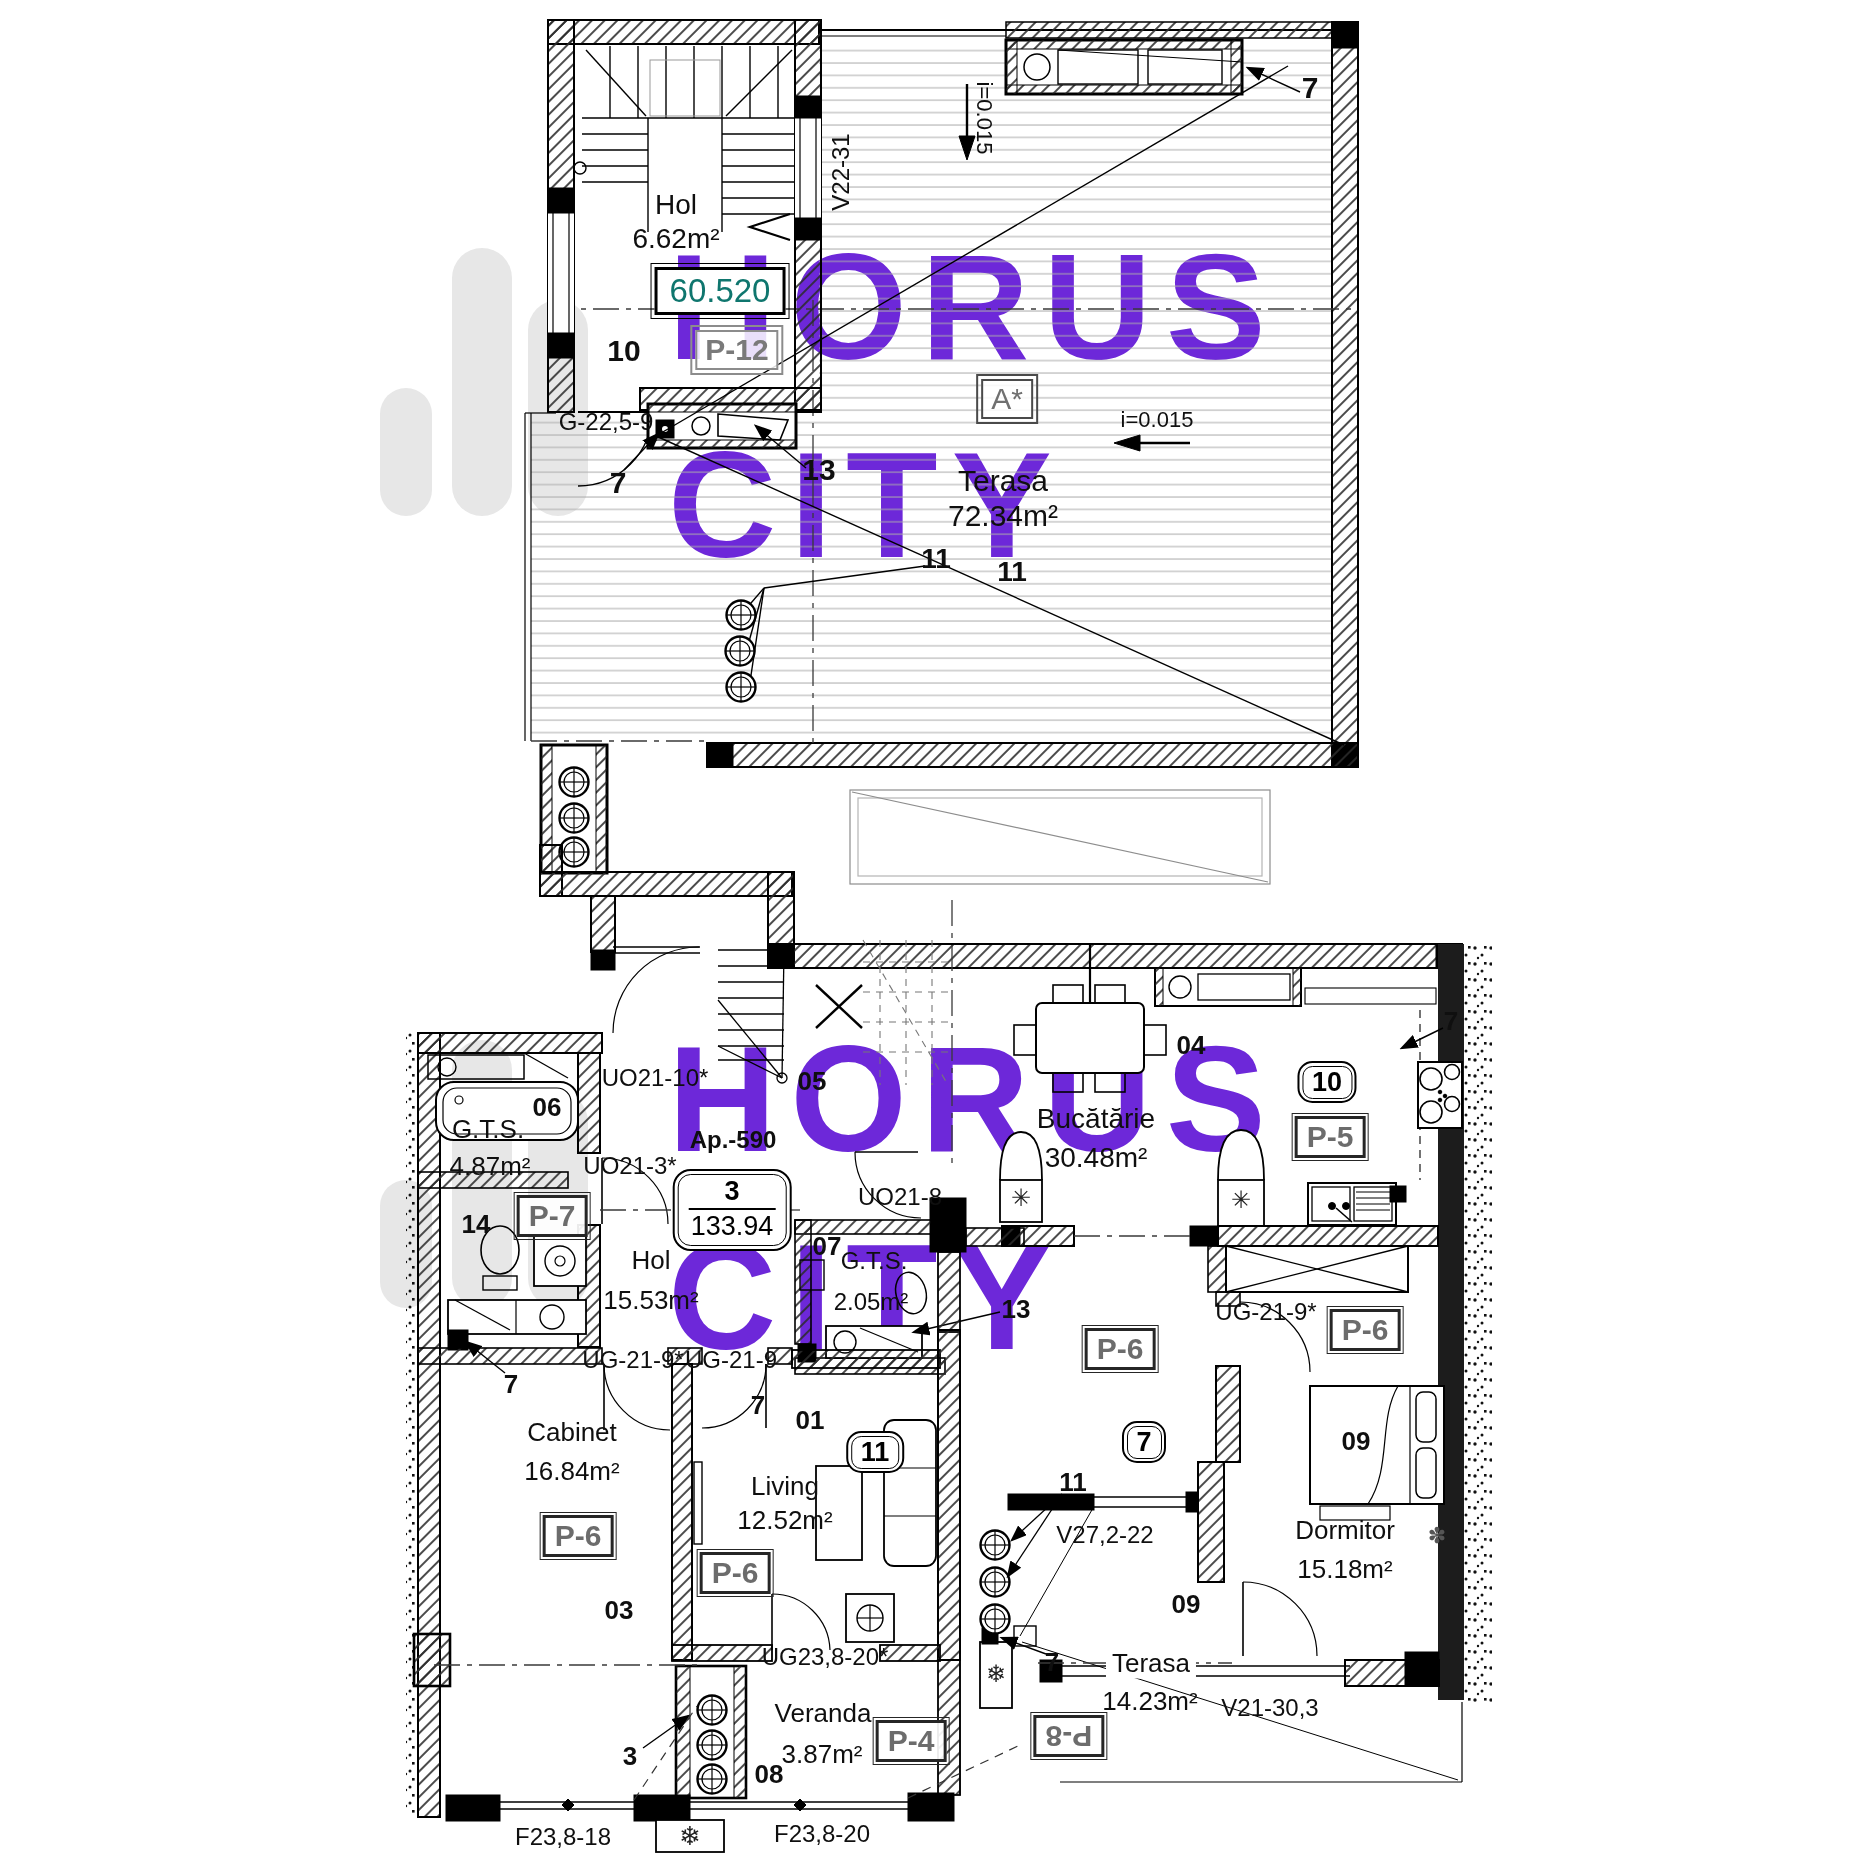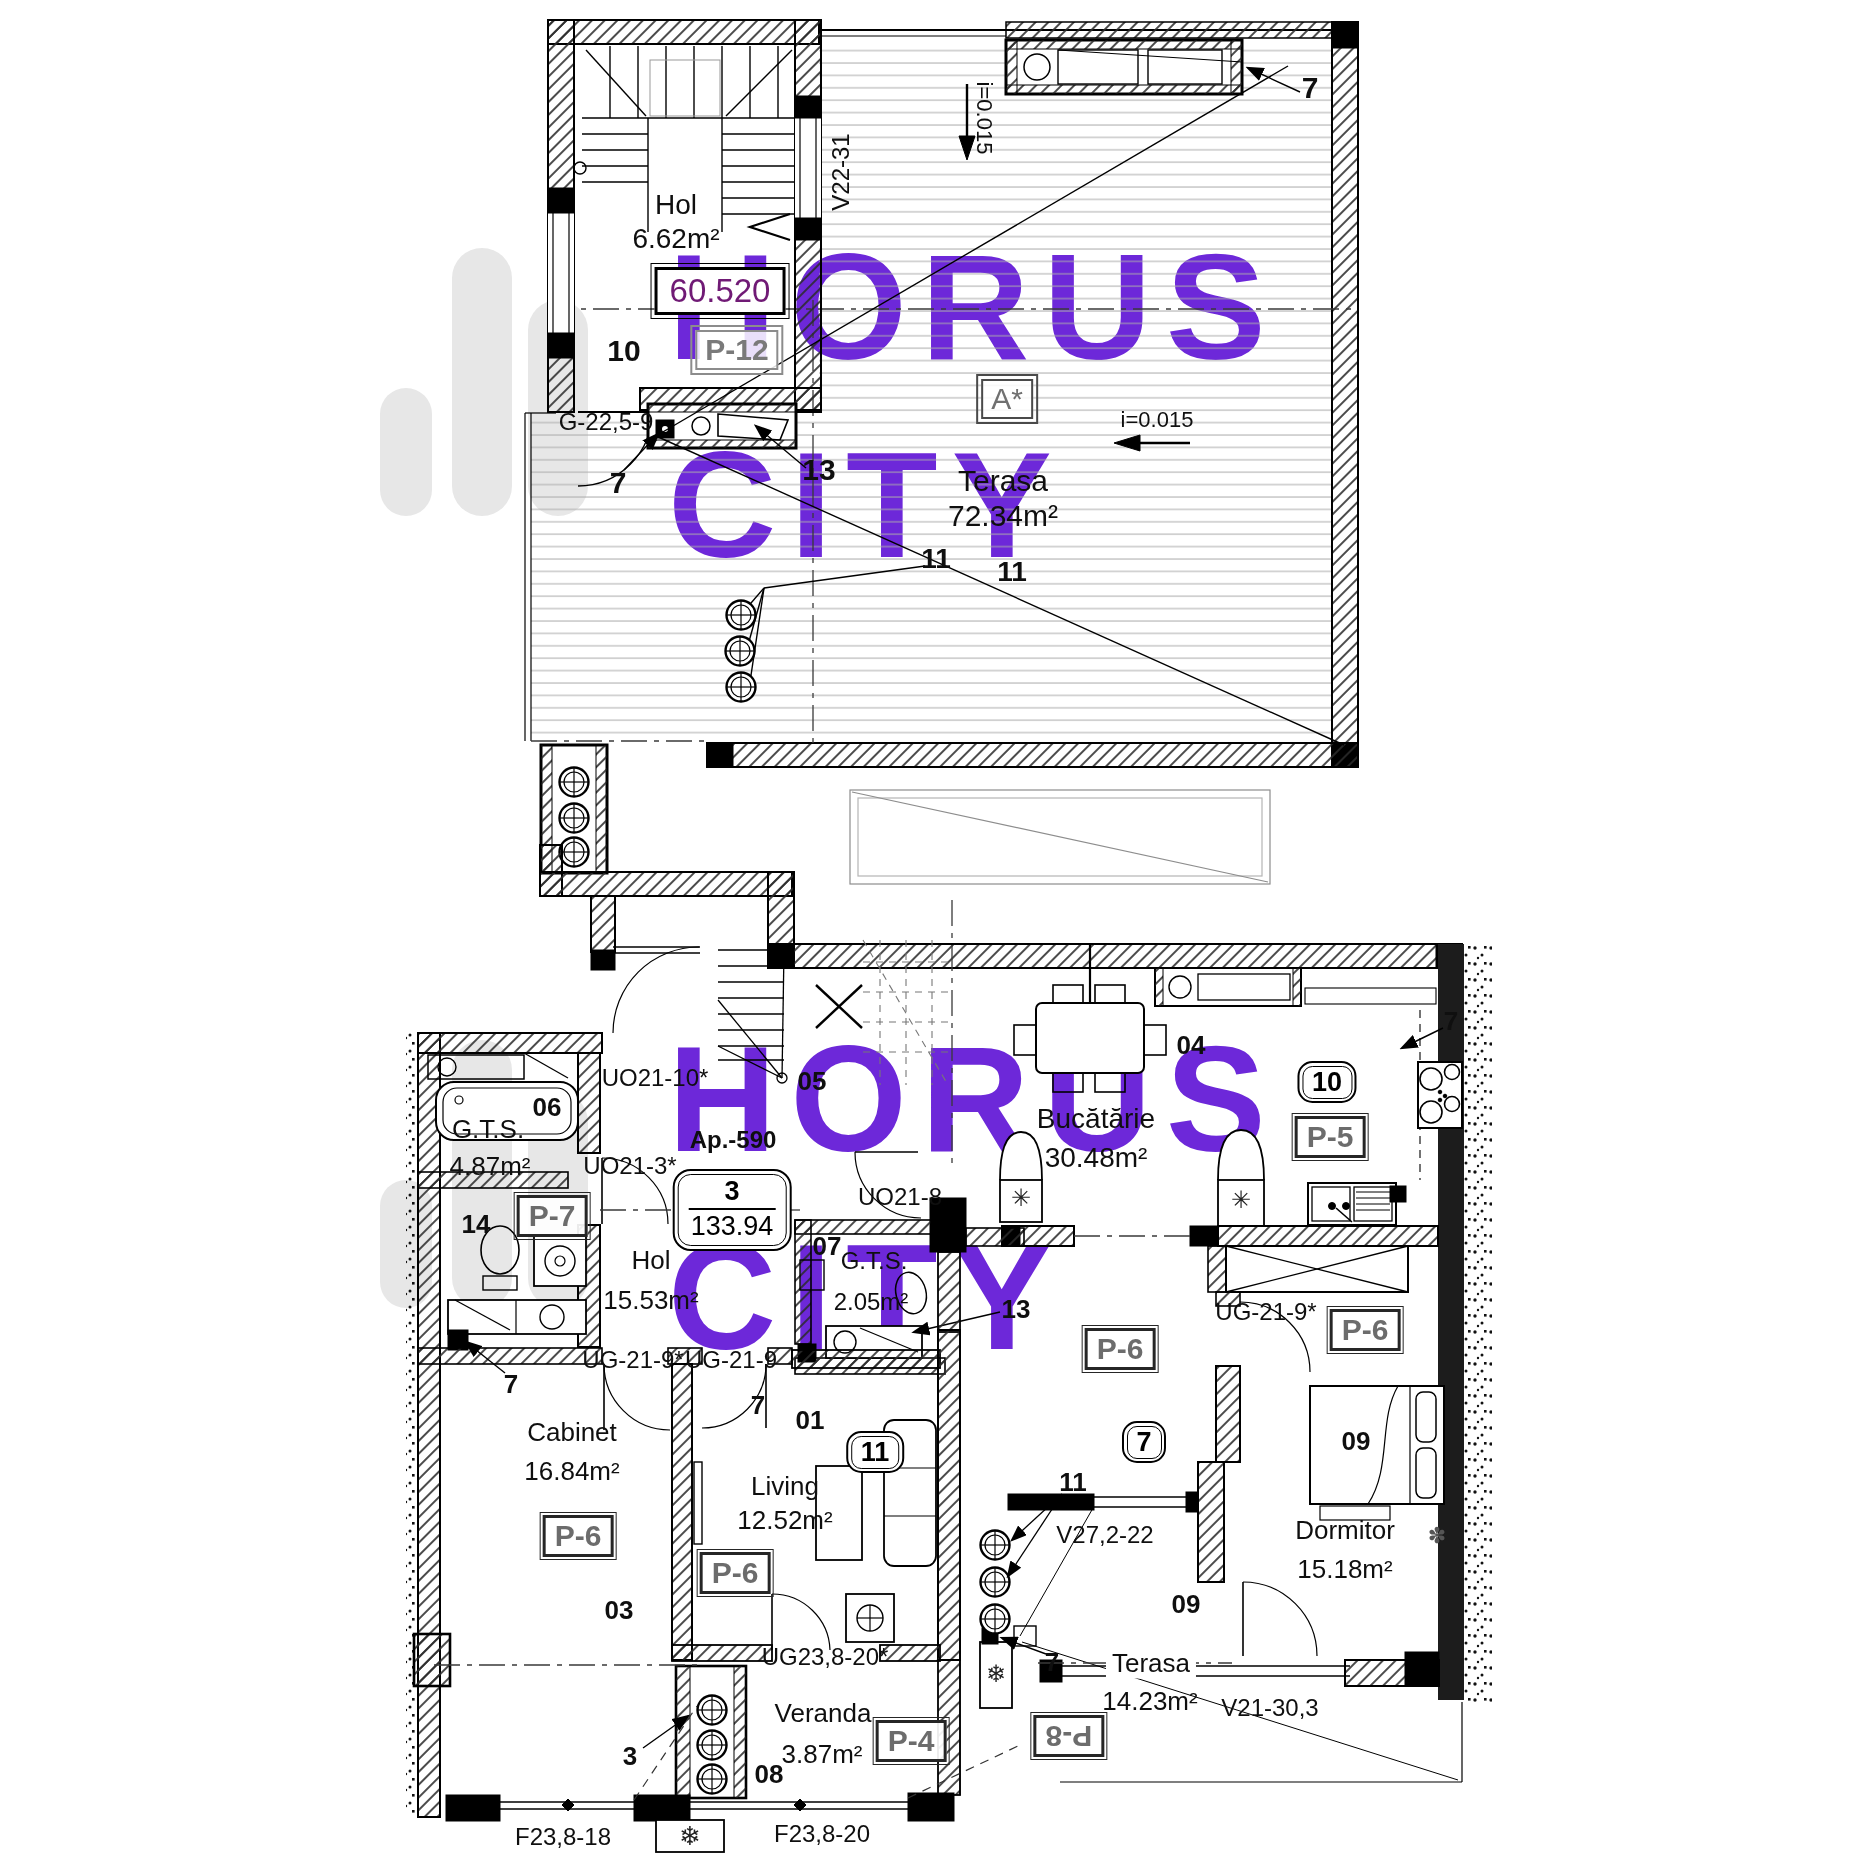--- a/index.html
+++ b/index.html
@@ -8,21 +8,21 @@
   svg{position:absolute;left:0;top:0;}
   .wm{position:absolute;color:#6d28d9;font-weight:bold;font-size:150px;letter-spacing:14px;
       line-height:1.32;white-space:nowrap;}
   .wmbar{position:absolute;background:#e7e7e7;border-radius:34px;}
   .lbl{position:absolute;transform:translate(-50%,-50%);white-space:nowrap;color:#0f0f0f;}
   .t22{font-size:22px}.t24{font-size:24px}.t26{font-size:26px}.t28{font-size:28px}.t30{font-size:30px}
   .b{font-weight:bold}
   .rotccw{transform:translate(-50%,-50%) rotate(-90deg);}
   .rotcw{transform:translate(-50%,-50%) rotate(90deg);}
   .level{position:absolute;transform:translate(-50%,-50%);border:3px solid #000;outline:1px solid #000;
-         outline-offset:3px;background:#fff;font-size:33px;padding:2px 12px;color:#701a75;}
+         outline-offset:3px;background:#fff;font-size:33px;padding:2px 12px;color:#0f766e;}
   .pbox{position:absolute;transform:translate(-50%,-50%);border:3px solid #262626;outline:1px solid #262626;
         outline-offset:2px;background:rgba(255,255,255,.92);color:#6c6c6c;font-weight:bold;
         font-size:30px;padding:1px 9px;}
   .gbox{position:absolute;transform:translate(-50%,-50%);border:2px solid #8c8c8c;outline:2px solid #8c8c8c;
         outline-offset:3px;background:rgba(255,255,255,.85);color:#7a7a7a;font-weight:bold;
         font-size:30px;padding:1px 8px;}
   .abox{position:absolute;transform:translate(-50%,-50%);border:2px solid #4a4a4a;outline:2px solid #4a4a4a;
         outline-offset:3px;background:rgba(255,255,255,.85);color:#707070;font-size:30px;padding:1px 8px;}
   .p8box{transform:translate(-50%,-50%) rotate(180deg);}
   .rbadge{position:absolute;transform:translate(-50%,-50%);border:2.5px solid #000;border-radius:15px;

